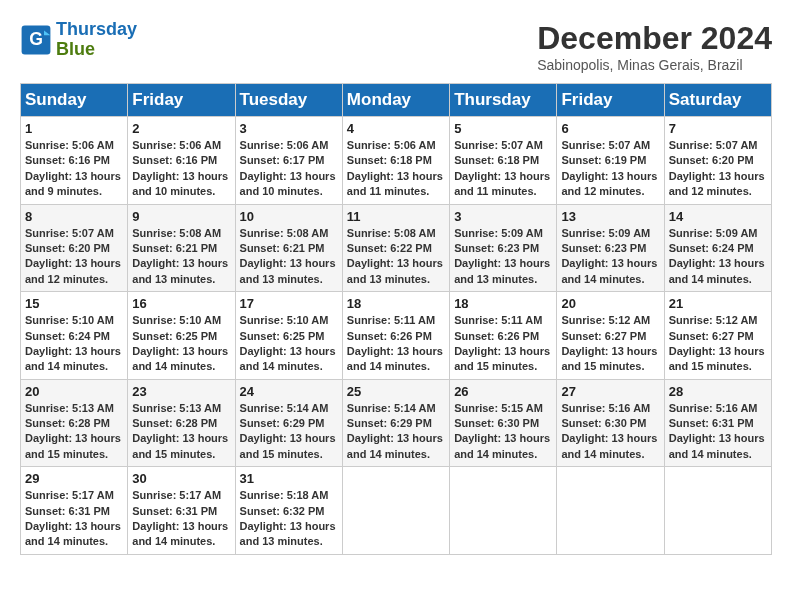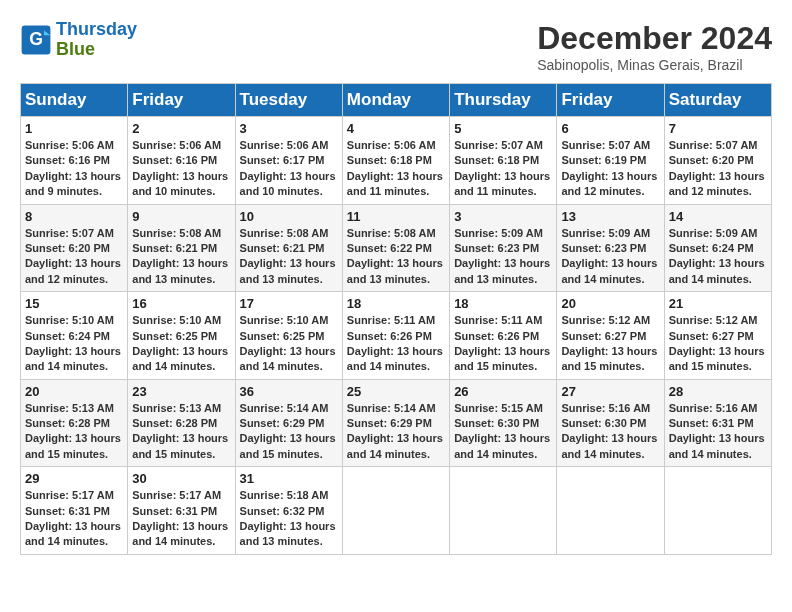--- a/index.html
+++ b/index.html
@@ -213,21 +213,21 @@
       <tr>
         <td>
           <div class="day-num">20</div>
           <div class="day-info">Sunrise: 5:13 AM<br>Sunset: 6:28 PM<br>Daylight: 13 hours and 15 minutes.</div>
         </td>
         <td>
           <div class="day-num">23</div>
           <div class="day-info">Sunrise: 5:13 AM<br>Sunset: 6:28 PM<br>Daylight: 13 hours and 15 minutes.</div>
         </td>
         <td>
-          <div class="day-num">36</div>
+          <div class="day-num">24</div>
           <div class="day-info">Sunrise: 5:14 AM<br>Sunset: 6:29 PM<br>Daylight: 13 hours and 15 minutes.</div>
         </td>
         <td>
           <div class="day-num">25</div>
           <div class="day-info">Sunrise: 5:14 AM<br>Sunset: 6:29 PM<br>Daylight: 13 hours and 14 minutes.</div>
         </td>
         <td>
           <div class="day-num">26</div>
           <div class="day-info">Sunrise: 5:15 AM<br>Sunset: 6:30 PM<br>Daylight: 13 hours and 14 minutes.</div>
         </td>

